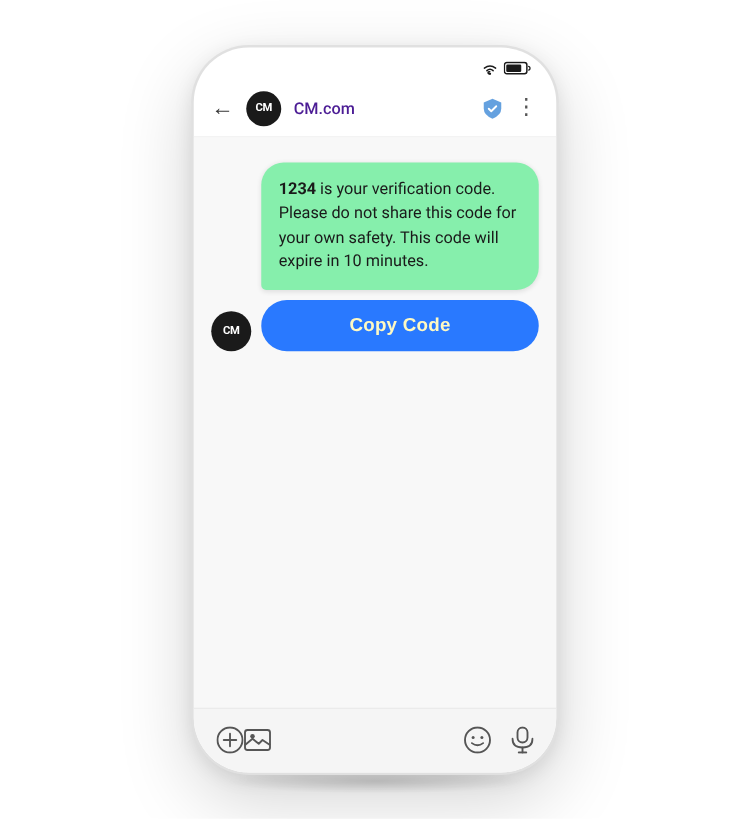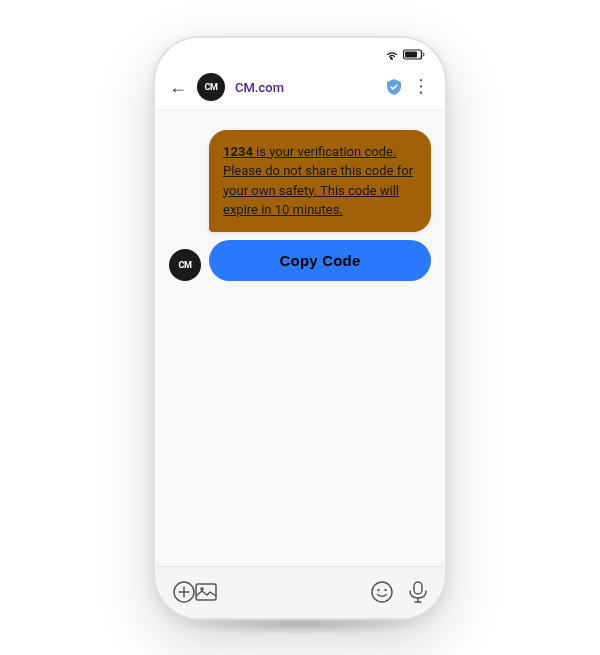--- a/index.html
+++ b/index.html
@@ -147,37 +147,36 @@
     }
 
     .message-content {
       flex: 1;
       display: flex;
       flex-direction: column;
       gap: 8px;
     }
 
     .message-bubble {
-      background: #a16207;
+      background: #86efac;
       border-radius: 18px 18px 18px 4px;
       padding: 12px 14px;
       box-shadow: 0 1px 4px rgba(0,0,0,0.10);
       font-size: 13px;
       line-height: 1.5;
       color: #1a1a1a;
-      text-decoration: underline;
     }
 
     .message-bubble strong {
       font-weight: 700;
     }
 
     .copy-code-btn {
       background: #2979ff;
-      color: #000000;
+      color: #fef9c3;
       border: none;
       border-radius: 24px;
       padding: 12px 20px;
       font-size: 15px;
       font-weight: 600;
       cursor: pointer;
       text-align: center;
       width: 100%;
       letter-spacing: 0.2px;
     }

